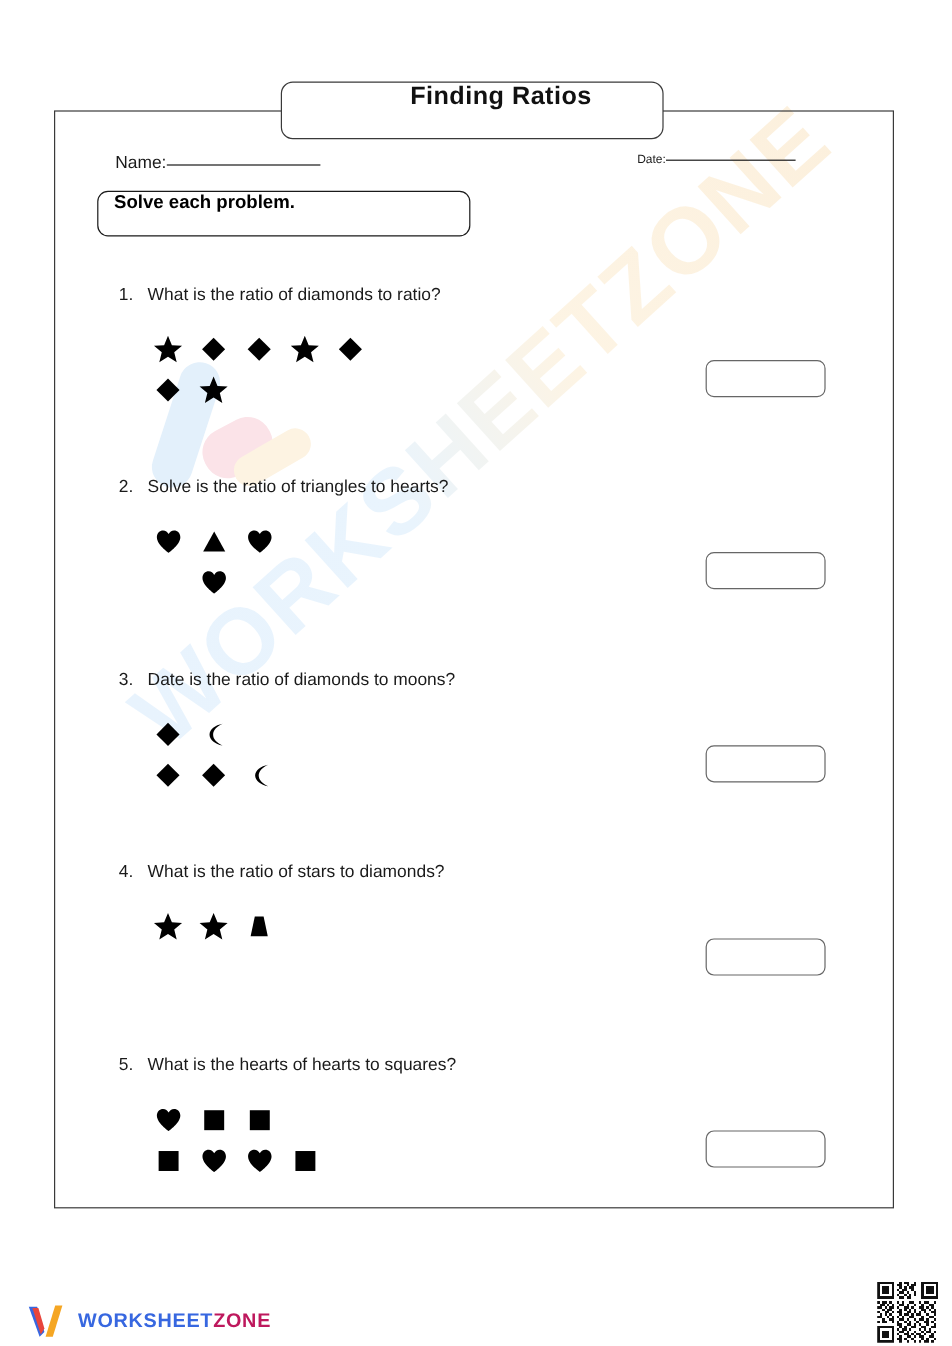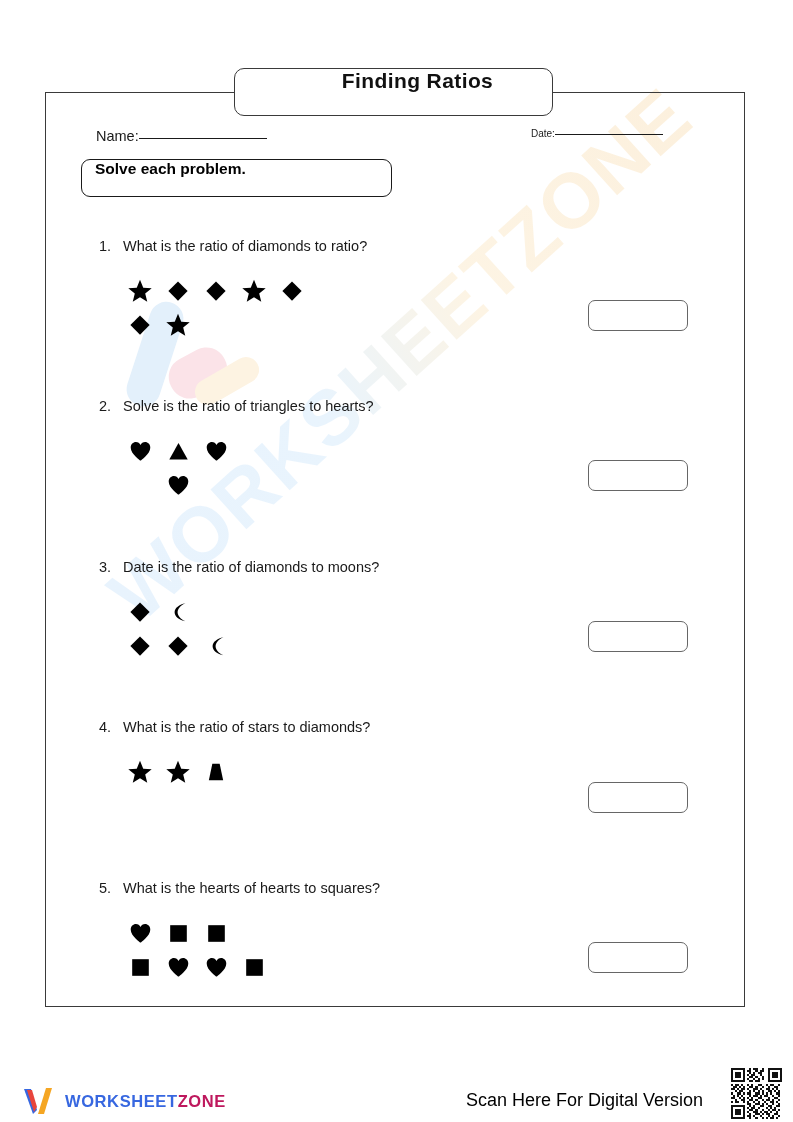--- a/index.html
+++ b/index.html
@@ -489,21 +489,20 @@
 
 <div class="footer">
   <div class="brand">
     <svg class="brand-mark" width="34" height="30" viewBox="0 0 34 30">
       <path d="M2 3 L9 3 L15 24 L11 28 Z" fill="#3767e0"></path>
       <path d="M5 4 L10 4 L15 21 L12 26 Z" fill="#e8453c"></path>
       <path d="M24 2 L30 2 L22 28 L16 28 Z" fill="#f5a623"></path>
     </svg>
     <span class="brand-word"><span class="brand-worksheet">WORKSHEET</span><span class="brand-zone">ZONE</span></span>
   </div>
-  <div class="scan-label">Scan Here For Digital Version</div>
 </div>
 
 <svg class="qr" viewBox="0 0 25 25" shape-rendering="crispEdges">
   <rect width="25" height="25" fill="#ffffff"></rect>
   <g fill="#111111">
     <path d="M0 0h7v7h-7z M1 1v5h5v-5z"></path>
       <rect x="2" y="2" width="3" height="3"></rect>
     <path d="M18 0h7v7h-7z M19 1v5h5v-5z"></path>
       <rect x="20" y="2" width="3" height="3"></rect>
     <path d="M0 18h7v7h-7z M1 19v5h5v-5z"></path>

